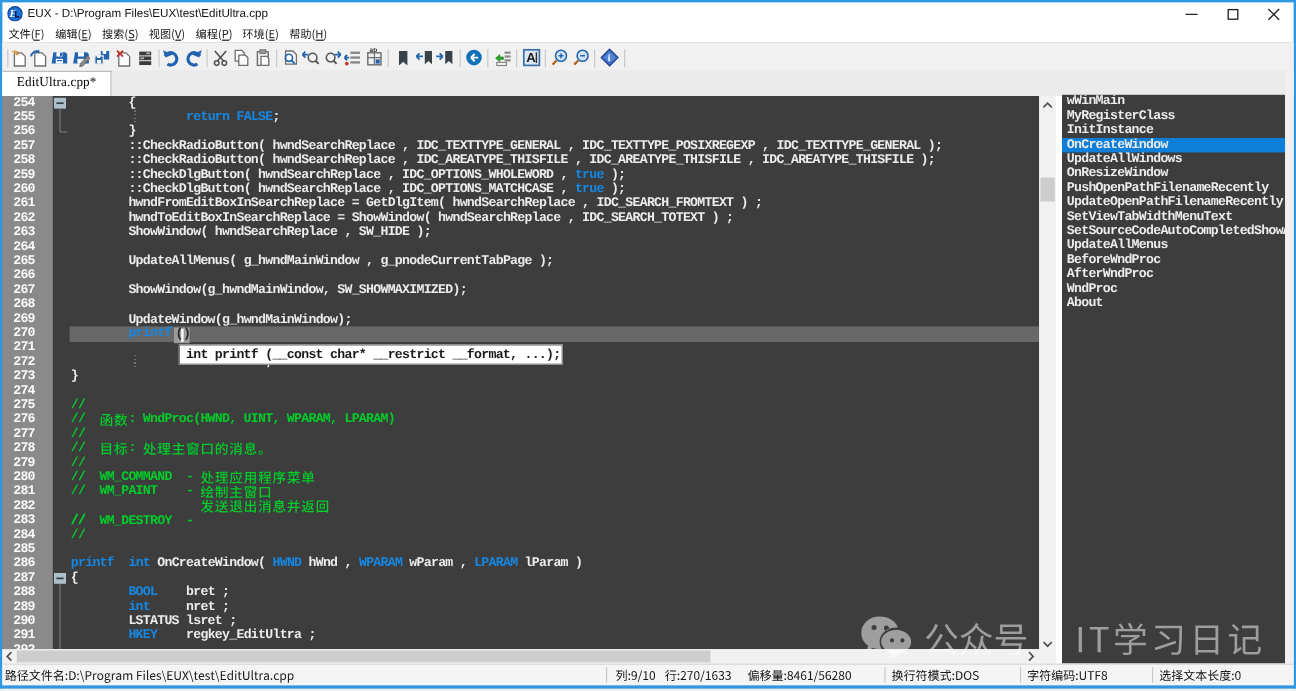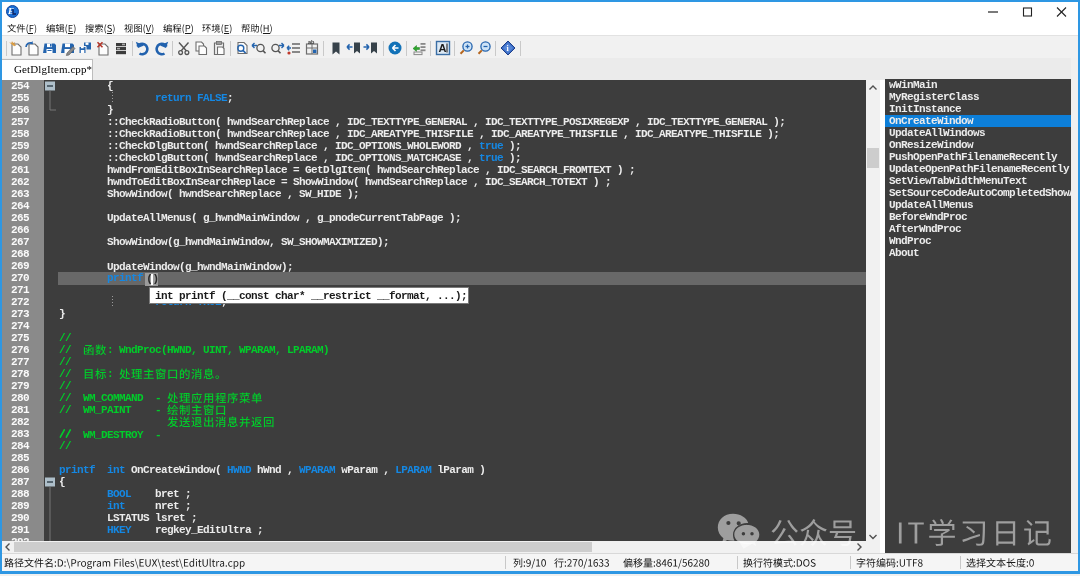--- a/index.html
+++ b/index.html
@@ -13,20 +13,21 @@
 <div class="abs" style="left:0;top:0;width:2px;height:574px;background:#2e97e3"></div>
 <div class="abs" style="left:1078px;top:0;width:2px;height:574px;background:#2e97e3"></div>
 <div class="abs" style="left:0;top:571px;width:1080px;height:3px;background:#2e97e3"></div>
 <div class="abs" style="left:0;top:574px;width:1080px;height:2px;background:#f0f0f0"></div>
 <svg class="abs" style="left:6px;top:5px" width="13" height="13">
       <circle cx="6.5" cy="6.5" r="6" fill="#1d6fd4"></circle>
       <circle cx="6.5" cy="6.5" r="6" fill="none" stroke="#12449a" stroke-width="1"></circle>
       <text x="2" y="9" font-family="Liberation Serif" font-style="italic" font-weight="bold" font-size="9" fill="#fff">E</text>
       <path d="M7 4 L7 9 L10 9" stroke="#0a1e5e" stroke-width="1.4" fill="none"></path>
     </svg>
+<div class="abs" style="left:23px;top:2px;height:19px;line-height:19px;font-size:9.7px;color:#111">EUX - D:\Program Files\EUX\test\EditUltra.cpp</div>
 <svg class="abs" style="left:985px;top:4px" width="90" height="16">
       <line x1="3" y1="8" x2="13" y2="8" stroke="#222" stroke-width="1.2"></line>
       <rect x="38.5" y="4" width="8" height="8" fill="none" stroke="#222" stroke-width="1.1"></rect>
       <line x1="72" y1="3.5" x2="81" y2="12.5" stroke="#222" stroke-width="1.1"></line>
       <line x1="81" y1="3.5" x2="72" y2="12.5" stroke="#222" stroke-width="1.1"></line>
     </svg>
 <svg style="position:absolute;left:6.7px;top:21.4px;overflow:visible" width="30" height="13">
       <path d="M6.7 4.9 7.5 5.1Q6.9 6.8 6 8.1Q5 9.3 3.7 10.1Q2.5 11 0.8 11.5Q0.7 11.4 0.7 11.3Q0.6 11.2 0.5 11.1Q0.4 10.9 0.3 10.9Q2 10.4 3.2 9.6Q4.5 8.8 5.3 7.7Q6.2 6.5 6.7 4.9ZM2.5 5Q3 6.4 3.9 7.6Q4.8 8.8 6.1 9.6Q7.4 10.4 9 10.8Q8.9 10.9 8.8 11Q8.7 11.1 8.7 11.2Q8.6 11.4 8.5 11.5Q6.8 11 5.6 10.1Q4.3 9.3 3.4 8Q2.5 6.7 1.9 5.2ZM0.5 4.6H8.9V5.3H0.5ZM3.9 3.1 4.7 2.9Q4.9 3.2 5.1 3.6Q5.3 4.1 5.4 4.3L4.6 4.6Q4.5 4.3 4.3 3.9Q4.1 3.5 3.9 3.1Z M14.9 3.1H15.6V11.5H14.9ZM13.3 3.4 14 3.6Q13.9 4.2 13.7 4.9Q13.5 5.5 13.3 6Q13 6.6 12.8 7Q12.7 6.9 12.6 6.9Q12.5 6.8 12.4 6.7Q12.3 6.7 12.2 6.6Q12.4 6.2 12.7 5.7Q12.9 5.2 13 4.6Q13.2 4 13.3 3.4ZM13.4 4.9H17.8V5.6H13.2ZM12.2 7.6H18.2V8.3H12.2ZM11.8 3 12.5 3.2Q12.2 4 11.8 4.8Q11.4 5.5 10.9 6.2Q10.5 6.9 10 7.4Q10 7.3 9.9 7.2Q9.8 7.1 9.7 6.9Q9.7 6.8 9.6 6.7Q10 6.3 10.4 5.7Q10.8 5.1 11.2 4.4Q11.5 3.7 11.8 3ZM10.8 5.4 11.5 4.7 11.5 4.8V11.5H10.8Z M20.8 12.6Q20.2 11.6 19.8 10.4Q19.5 9.3 19.5 7.9Q19.5 6.5 19.8 5.4Q20.2 4.2 20.8 3.2L21.3 3.4Q20.7 4.4 20.5 5.6Q20.2 6.7 20.2 7.9Q20.2 9.1 20.5 10.2Q20.7 11.4 21.3 12.4Z M22.7 10.8V4H26.6V4.7H23.5V7H26.1V7.7H23.5V10.8Z M27.8 12.6 27.3 12.4Q27.9 11.4 28.2 10.2Q28.5 9.1 28.5 7.9Q28.5 6.7 28.2 5.6Q27.9 4.4 27.3 3.4L27.8 3.2Q28.4 4.2 28.8 5.4Q29.2 6.5 29.2 7.9Q29.2 9.3 28.8 10.4Q28.4 11.6 27.8 12.6Z" fill="#1a1a1a"></path>
     </svg>
 <div class="abs" style="left:28.4px;top:33.2px;width:5.1px;height:1px;background:#1a1a1a"></div>
@@ -196,21 +197,21 @@
       <line x1="7.5" y1="6.5" x2="11.5" y2="6.5" stroke="#2464ae" stroke-width="1.3"></line>
       <line x1="5.8" y1="10.4" x2="2.5" y2="13.8" stroke="#b5651d" stroke-width="2"></line>
     </svg>
 <svg class="abs" style="left:500px;top:40px" width="16" height="16">
       <path d="M8 1 L15 8 L8 15 L1 8 z" fill="#3a6bc4" stroke="#1d3f8a" stroke-width="1"></path>
       <path d="M8 3 L13 8 L8 13 L3 8 z" fill="#5585d6"></path>
       <text x="6.5" y="11" font-size="8" font-weight="bold" fill="#fff" font-family="Liberation Serif">i</text>
     </svg>
 <div class="abs" style="left:2px;top:58px;width:1076px;height:22px;background:#ebebeb"></div>
 <div class="abs" style="left:2px;top:58.5px;width:91px;height:21.5px;background:#fff;border-top:1px solid #bdbdbd;border-right:1px solid #bdbdbd;box-sizing:border-box"></div>
-<div class="abs" style="left:14px;top:61px;width:80px;height:17px;line-height:17px;font-family:'Liberation Serif',serif;font-size:11px;letter-spacing:0.1px;color:#000">GetDlgItem.cpp*</div>
+<div class="abs" style="left:14px;top:61px;width:80px;height:17px;line-height:17px;font-family:'Liberation Serif',serif;font-size:11px;letter-spacing:0.1px;color:#000">EditUltra.cpp*</div>
 <div class="abs" style="left:2px;top:80px;width:864px;height:461px;background:#3d3d3d"></div>
 <div class="abs" style="left:2px;top:80px;width:42px;height:461px;background:#8a8a8a"></div>
 <div class="abs" style="left:58px;top:272px;width:808px;height:13px;background:#686868"></div>
 <pre class="abs" style="left:11px;top:80px;color:#fafafa">254
 255
 256
 257
 258
 259
 260

